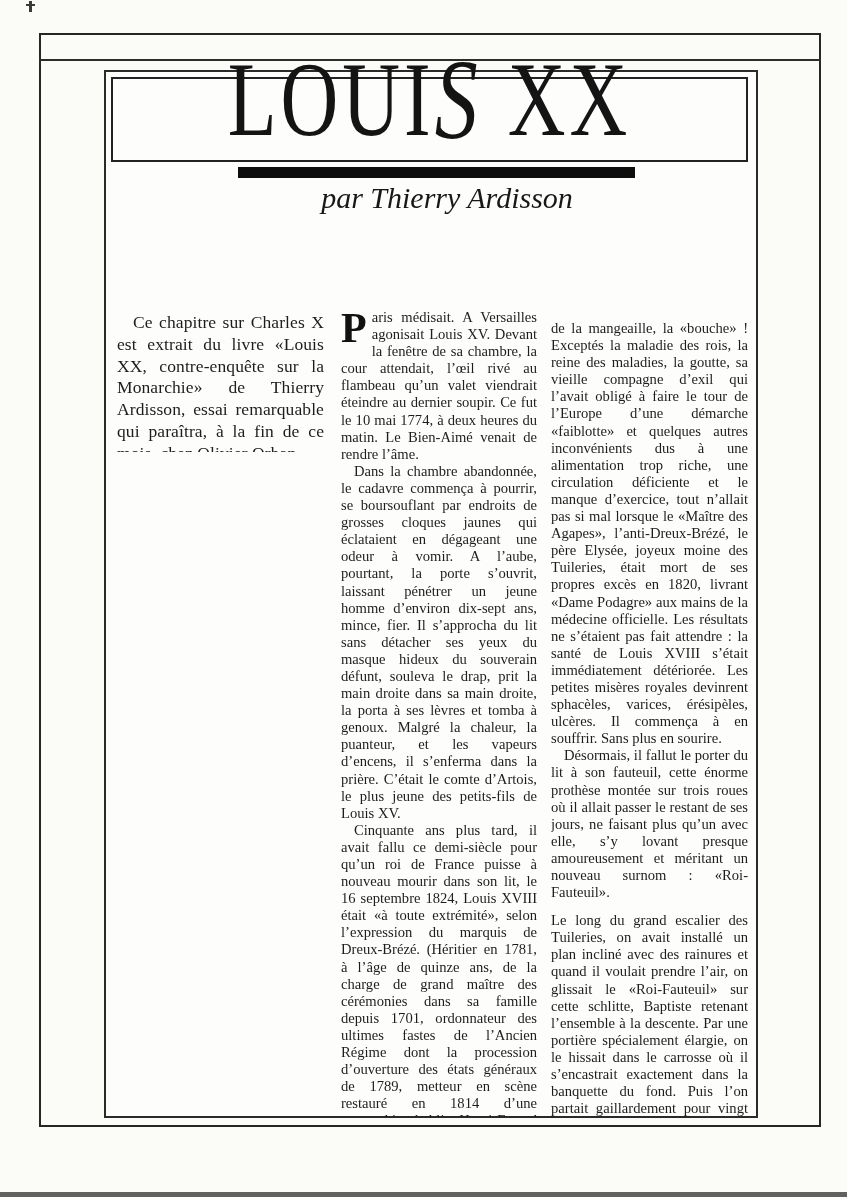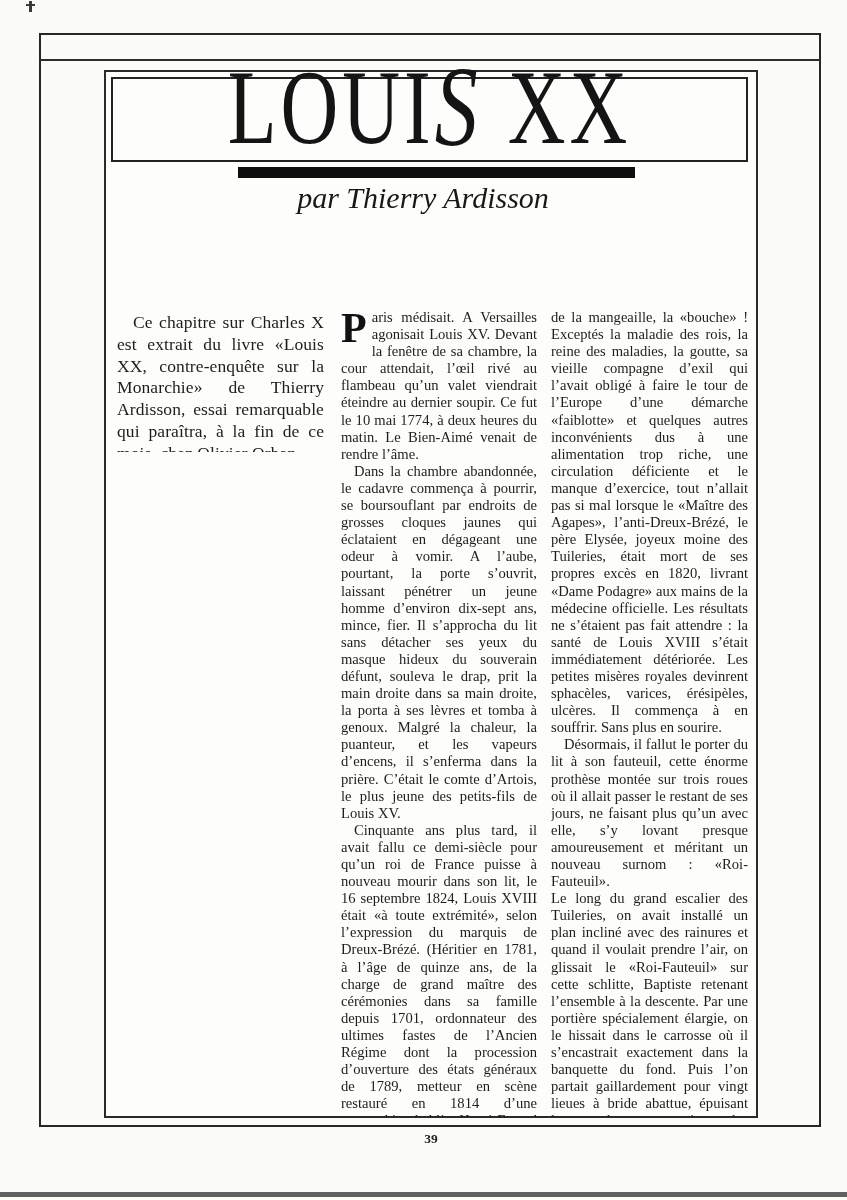--- a/index.html
+++ b/index.html
@@ -38,51 +38,51 @@
   .scan-artifact:after{
     content:"";position:absolute;left:-3px;top:3px;width:9px;height:2px;background:#3a3a3a;
   }
   .bottom-scan-line{
     position:absolute;left:0;top:1192px;width:847px;height:5px;background:#606060;
   }
 
   
   .masthead{
     position:absolute;left:111px;top:74px;width:637px;height:86px;
-    display:flex;align-items:flex-end;justify-content:center;
+    display:flex;justify-content:center;
     overflow:visible;
   }
   .masthead .t{
     font-family:"Liberation Serif", serif;
     font-size:80px;line-height:80px;font-weight:400;color:#141414;
     letter-spacing:4px;
     transform:scaleY(1.32);transform-origin:bottom center;
     white-space:pre;
   }
   .masthead .swash{
     font-style:italic;font-size:86px;line-height:80px;letter-spacing:0;
   }
   .masthead .numerals{margin-left:30px;}
 
   .byline{
-    position:absolute;left:96px;top:182px;width:654px;
+    position:absolute;left:120px;top:182px;width:654px;
     text-align:center;
     font-style:italic;font-size:30px;line-height:32px;color:#181818;
     font-family:"Liberation Serif", serif;
   }
 
   
   .col{
     position:absolute;
     text-align:justify;
     hyphens:auto;-webkit-hyphens:auto;
     overflow:hidden;
   }
   .col p{margin:0;padding:0;text-indent:13px;}
-  .col p.no-indent{text-indent:0;}
+  .col p.no-indent{text-indent:0;margin-top:11px;}
   .col-intro{
     left:117px;top:312px;width:207px;height:140px;
     font-size:17.5px;line-height:21.8px;letter-spacing:0.1px;
   }
   .col-intro p{text-indent:16px;}
   .col-mid{
     left:341px;top:309px;width:196px;height:808px;
     font-size:14.6px;line-height:17.1px;
   }
   .col-right{
@@ -139,17 +139,16 @@
 
   </div>
 
   <div class="col col-right">
     <p class="no-indent">de la mangeaille, la «bouche» ! Exceptés la maladie des rois, la reine des maladies, la goutte, sa vieille compagne d’exil qui l’avait obligé à faire le tour de l’Europe d’une démarche «faiblotte» et quelques autres inconvénients dus à une alimentation trop riche, une circulation déficiente et le manque d’exercice, tout n’allait pas si mal lorsque le «Maître des Agapes», l’anti-Dreux-Brézé, le père Elysée, joyeux moine des Tuileries, était mort de ses propres excès en 1820, livrant «Dame Podagre» aux mains de la médecine officielle. Les résultats ne s’étaient pas fait attendre : la santé de Louis XVIII s’était immédiatement détériorée. Les petites misères royales devinrent sphacèles, varices, érésipèles, ulcères. Il commença à en souffrir. Sans plus en sourire.</p>
     <p>Désormais, il fallut le porter du lit à son fauteuil, cette énorme prothèse montée sur trois roues où il allait passer le restant de ses jours, ne faisant plus qu’un avec elle, s’y lovant presque amoureusement et méritant un nouveau surnom : «Roi-Fauteuil».</p>
     <p class="no-indent">Le long du grand escalier des Tuileries, on avait installé un plan incliné avec des rainures et quand il voulait prendre l’air, on glissait le «Roi-Fauteuil» sur cette schlitte, Baptiste retenant l’ensemble à la descente. Par une portière spécialement élargie, on le hissait dans le carrosse où il s’encastrait exactement dans la banquette du fond. Puis l’on partait gaillardement pour vingt lieues à bride abattue, épuisant les cochers, estropiant les chevaux. Les riverains voyaient passer un buste de bouddha à cent à l’heure et beaucoup se signaient.</p>
 
   </div>
 
-  <div class="page-number">39</div>
 
   <div class="bottom-scan-line"></div>
 
 </div>
 
 </body></html>

